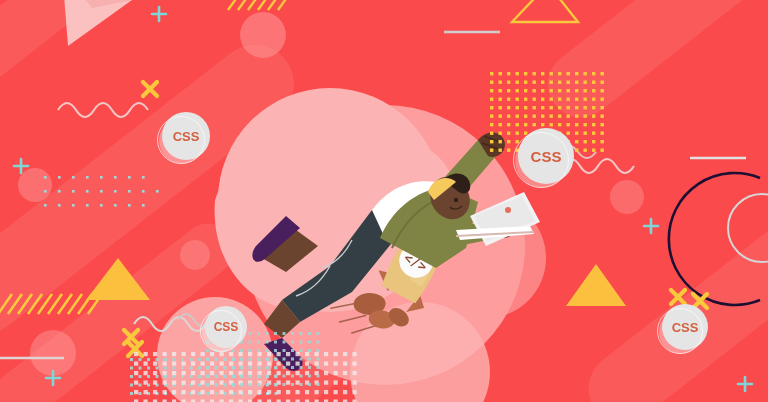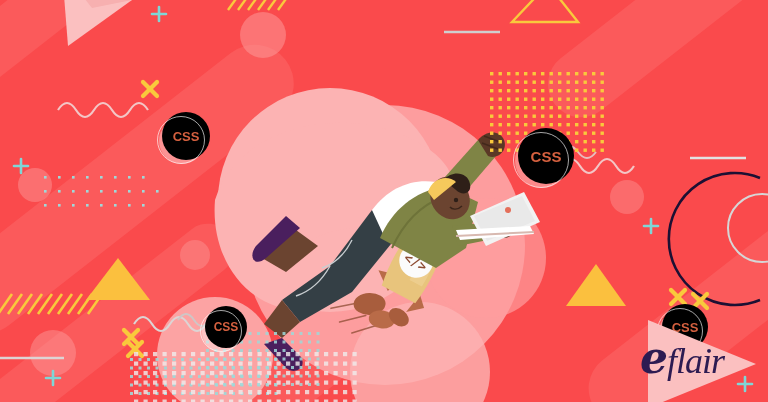--- a/index.html
+++ b/index.html
@@ -57,21 +57,21 @@
     font-weight:normal;
     color:#2d1b52;
     letter-spacing:-0.2px;
     font-family:"Liberation Sans", sans-serif;
   }
 
   
   .css-badge{
     position:absolute;
     border-radius:50%;
-    background:#000000;
+    background:#e5e5e5;
     display:flex;
     align-items:center;
     justify-content:center;
     color:#d4603f;
     font-weight:bold;
     font-family:"Liberation Sans", sans-serif;
     z-index:45;
     box-shadow:-4px 5px 0 -1px rgba(255,255,255,0.35);
   }
   .css-badge .ring{
@@ -827,20 +827,14 @@
       <div class="css-badge" style="left: 205px; top: 306px; width: 42px; height: 42px; font-size: 12px;">
         <div class="ring"></div>
         <span>CSS</span>
       </div>
       <div class="css-badge" style="left: 662px; top: 304px; width: 46px; height: 46px; font-size: 13px;">
         <div class="ring"></div>
         <span>CSS</span>
       </div>
     </div>
 
-  <div id="logo">
-    <div id="logo-tri"></div>
-    <div id="logo-text">
-      <span class="e-mark">e</span><span>flair</span>
-    </div>
-  </div>
 
 </div>
 
 </body></html>

